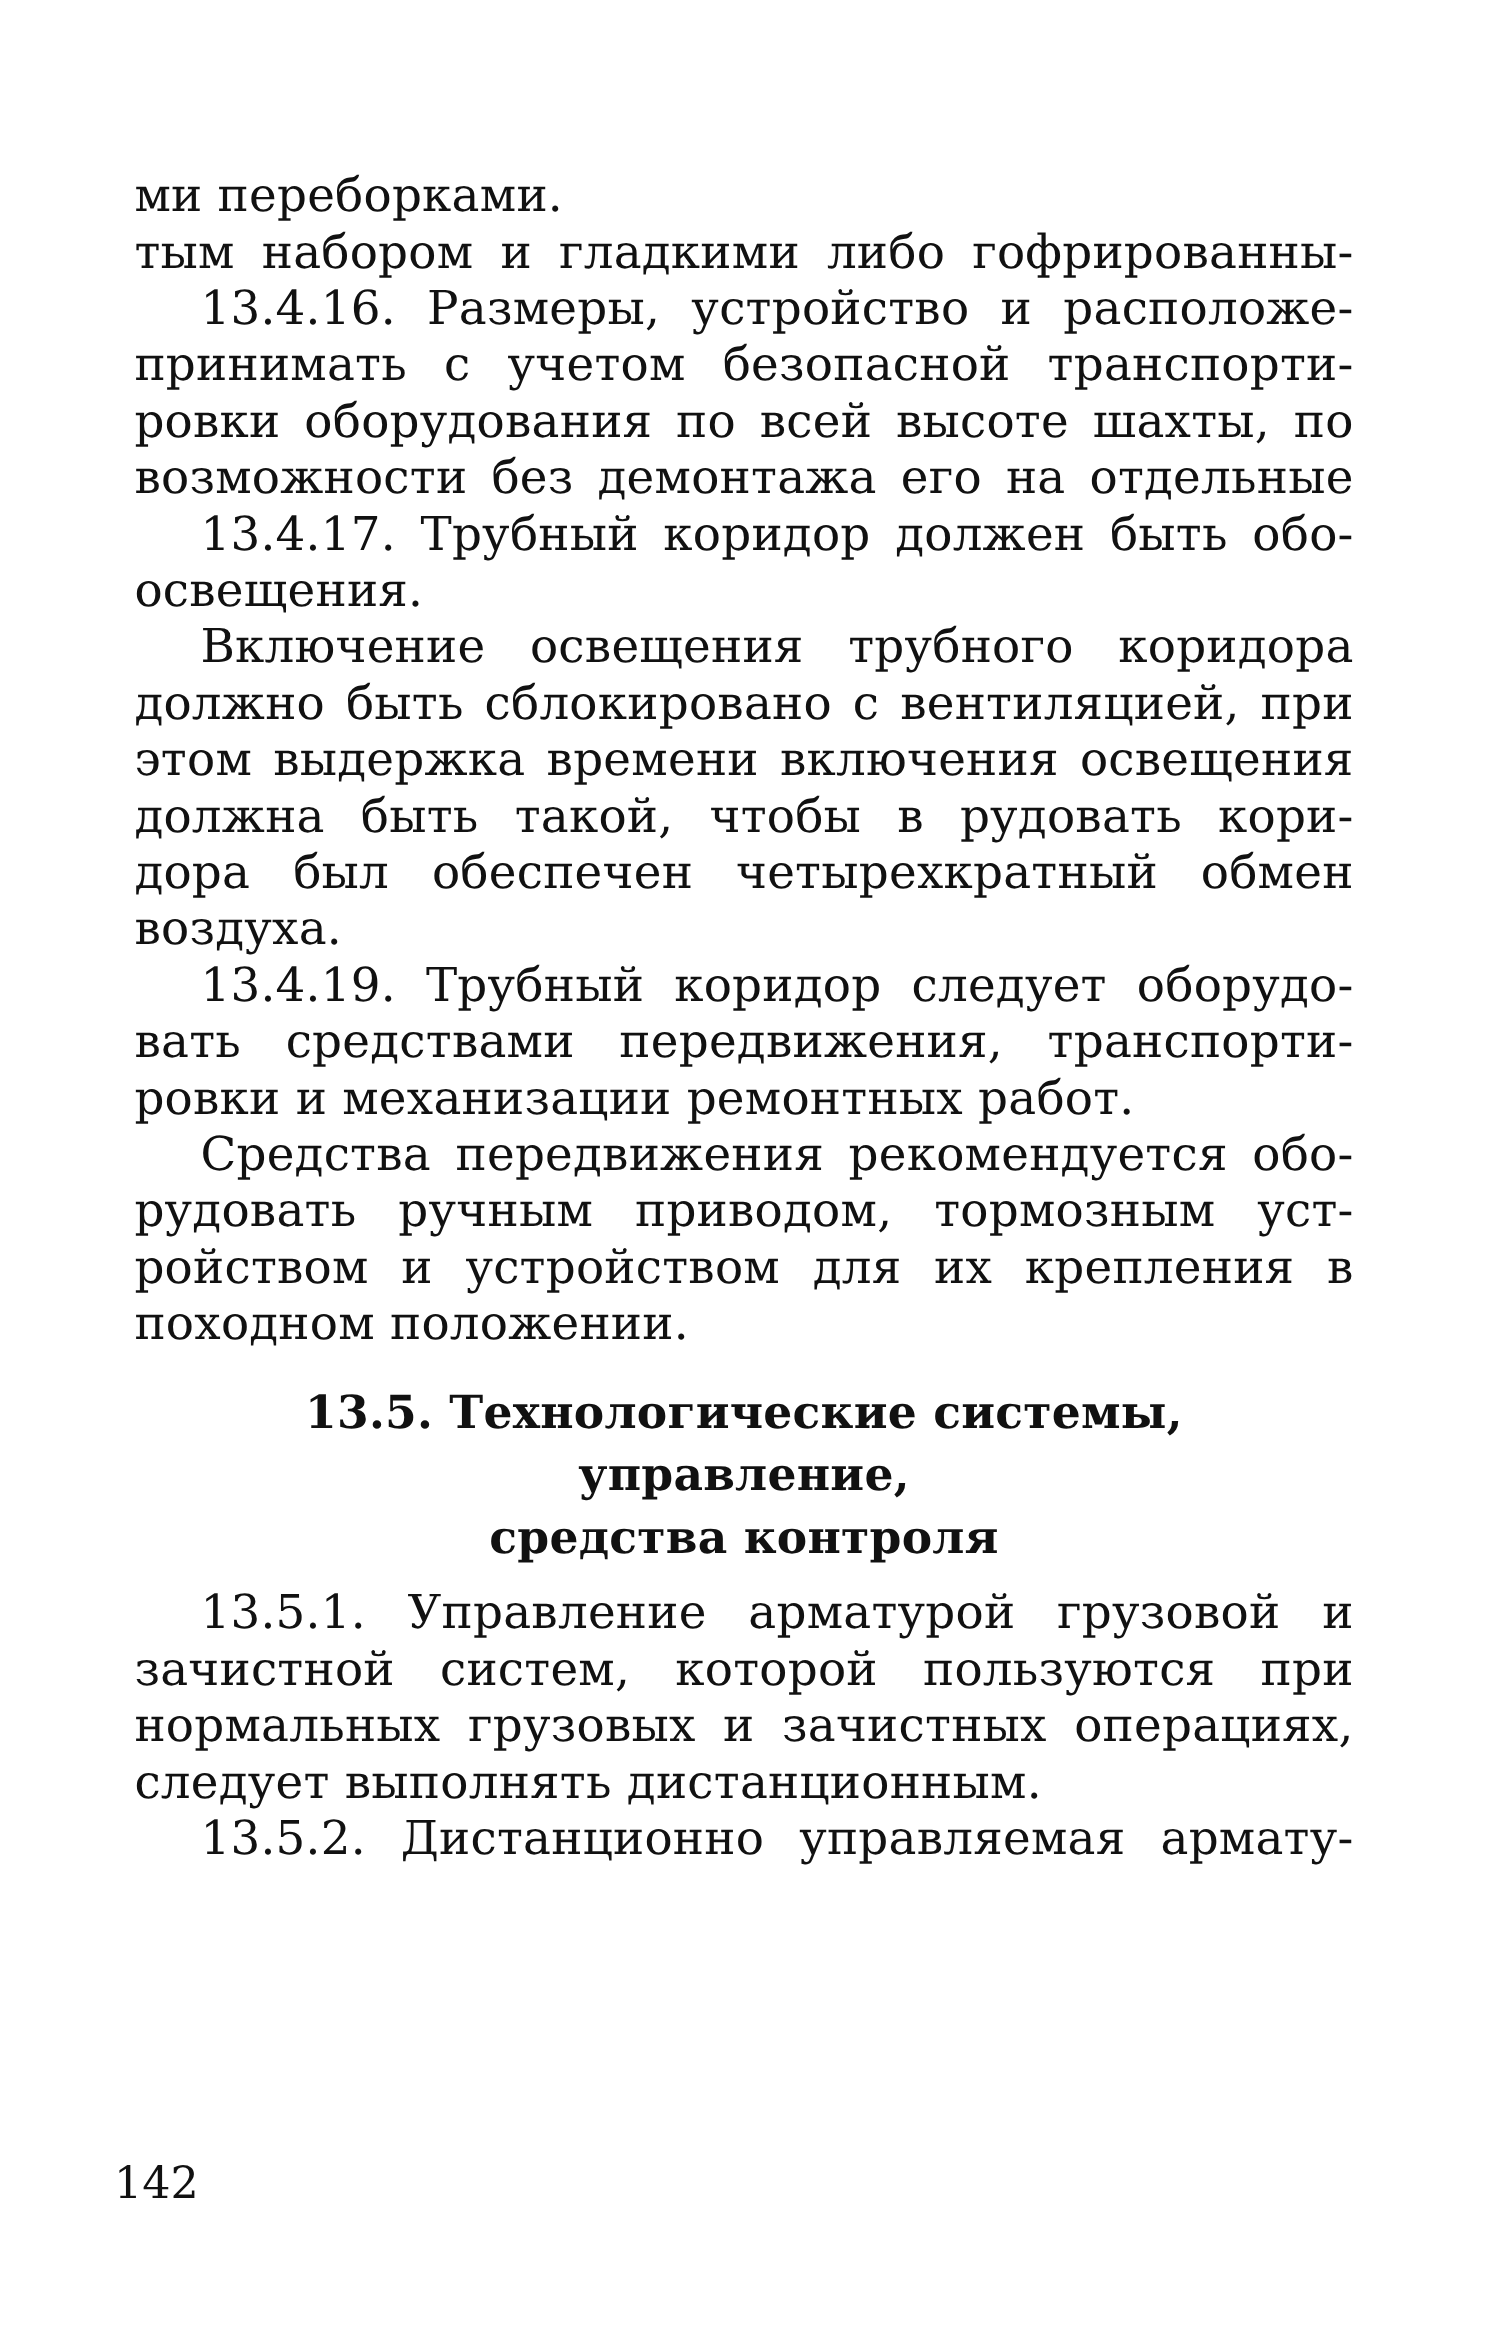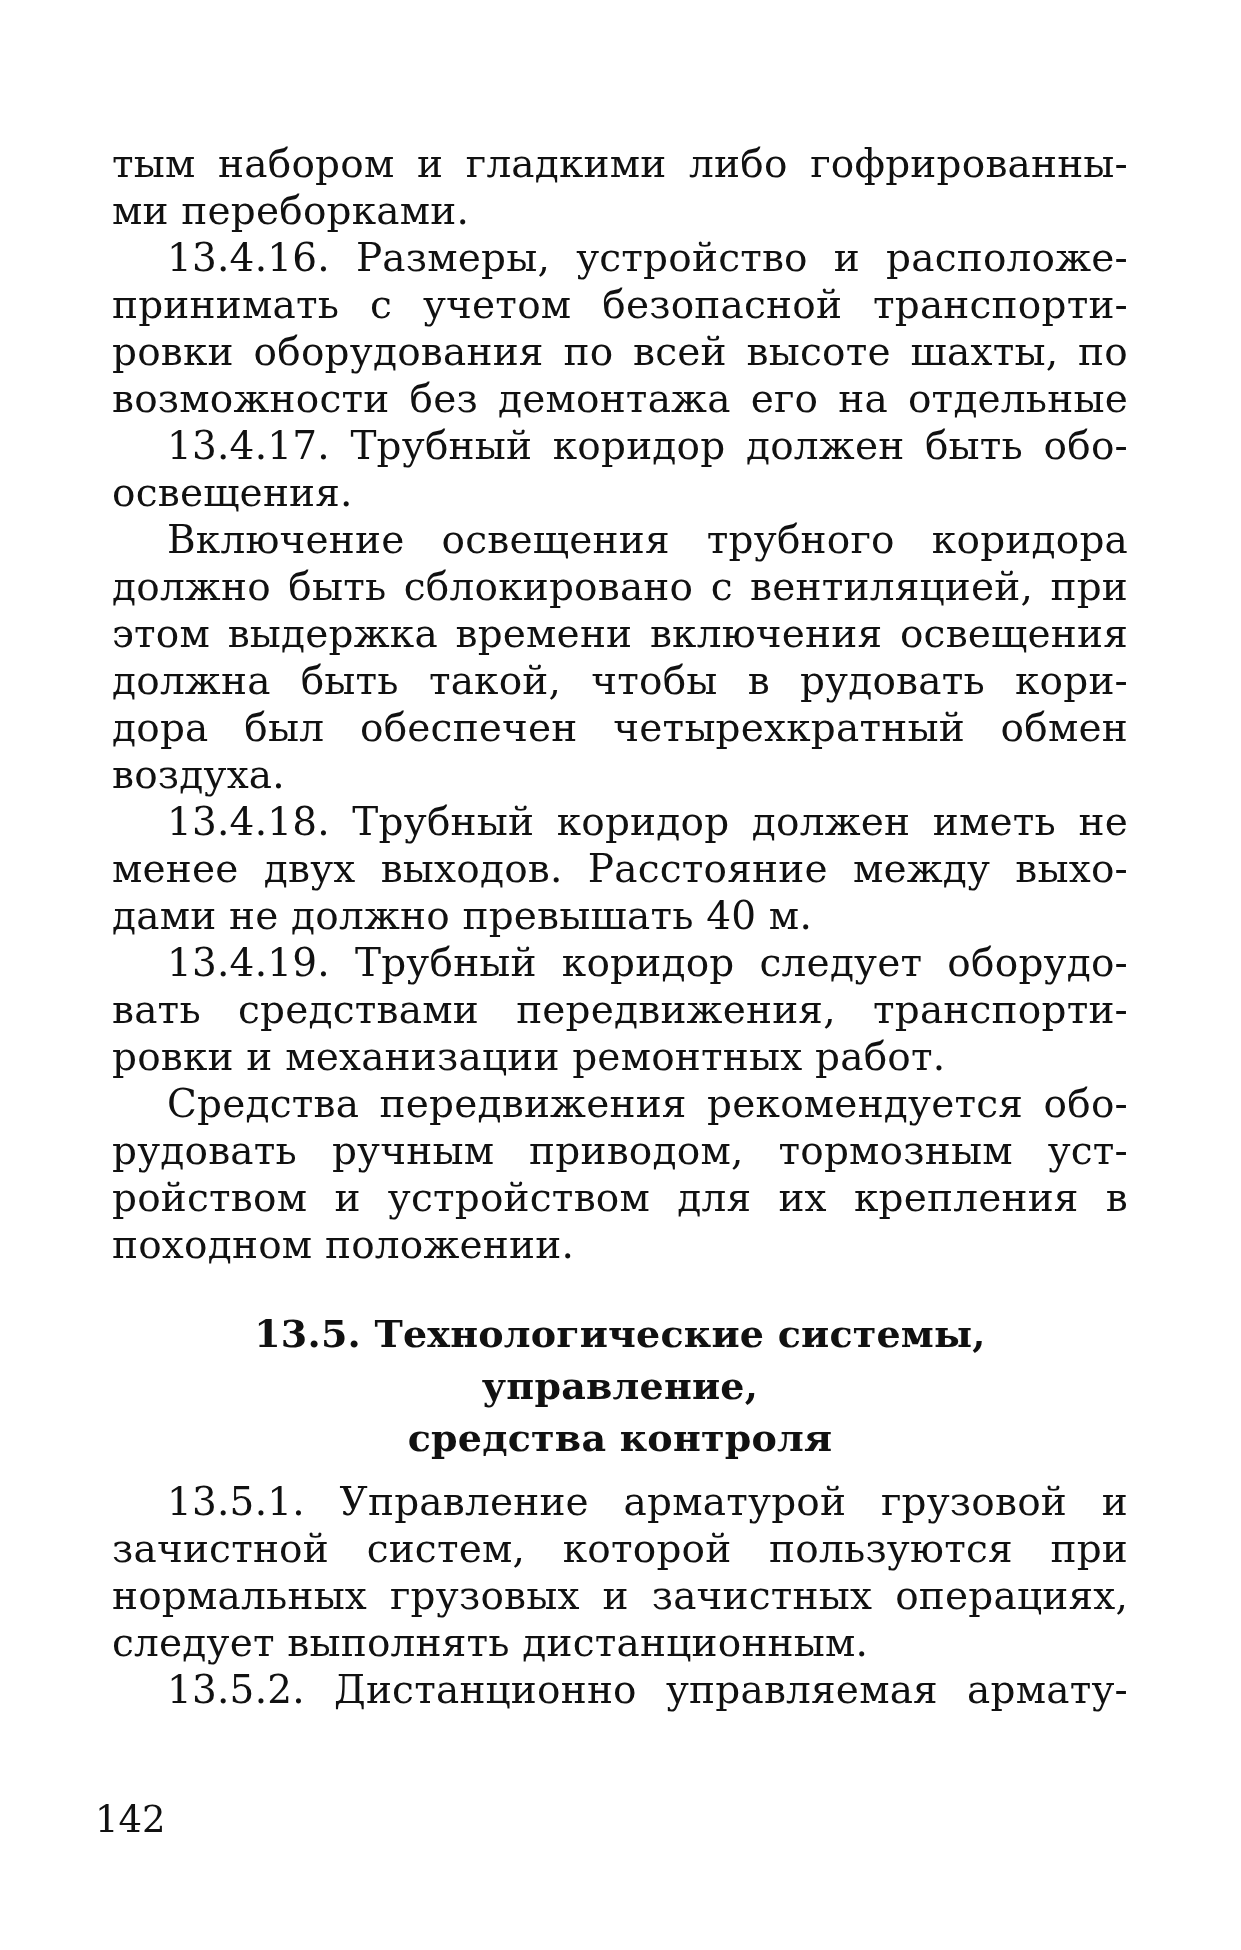--- a/index.html
+++ b/index.html
@@ -24,21 +24,21 @@
     line-height: 47px;
     letter-spacing: 0.2px;
     text-align: left;
   }
   .line.just {
     text-align: justify;
     text-align-last: justify;
   }
   .line.indent { text-indent: 55px; }
   .heading {
-    margin-top: 40px;
+    margin-top: 24px;
     margin-bottom: 14px;
     font-weight: bold;
   }
   .heading .line {
     font-size: 38px;
     line-height: 52px;
     text-align: center;
     text-align-last: center;
     text-indent: 0;
   }
@@ -49,45 +49,40 @@
     font-size: 37px;
     line-height: 40px;
   }
 </style>
 </head>
 <body>
 
 <div class="page">
   <div class="text-block">
       <div class="paragraph">
+        <div class="line">ми переборками.</div>
         <div class="line just">тым набором и гладкими либо гофрированны-</div>
-        <div class="line">ми переборками.</div>
       </div>
       <div class="paragraph">
         <div class="line just indent">13.4.16. Размеры, устройство и расположе-</div>
         <div class="line just">принимать с учетом безопасной транспорти-</div>
         <div class="line just">ровки оборудования по всей высоте шахты, по</div>
         <div class="line just">возможности без демонтажа его на отдельные</div>
       </div>
       <div class="paragraph">
         <div class="line just indent">13.4.17. Трубный коридор должен быть обо-</div>
         <div class="line">освещения.</div>
       </div>
       <div class="paragraph">
         <div class="line just indent">Включение освещения трубного коридора</div>
         <div class="line just">должно быть сблокировано с вентиляцией, при</div>
         <div class="line just">этом выдержка времени включения освещения</div>
         <div class="line just">должна быть такой, чтобы в рудовать кори-</div>
         <div class="line just">дора был обеспечен четырехкратный обмен</div>
         <div class="line">воздуха.</div>
-      </div>
-      <div class="paragraph">
-        <div class="line just indent">13.4.18. Трубный коридор должен иметь не</div>
-        <div class="line just">менее двух выходов. Расстояние между выхо-</div>
-        <div class="line">дами не должно превышать 40 м.</div>
       </div>
       <div class="paragraph">
         <div class="line just indent">13.4.19. Трубный коридор следует оборудо-</div>
         <div class="line just">вать средствами передвижения, транспорти-</div>
         <div class="line">ровки и механизации ремонтных работ.</div>
       </div>
       <div class="paragraph">
         <div class="line just indent">Средства передвижения рекомендуется обо-</div>
         <div class="line just">рудовать ручным приводом, тормозным уст-</div>
         <div class="line just">ройством и устройством для их крепления в</div>

